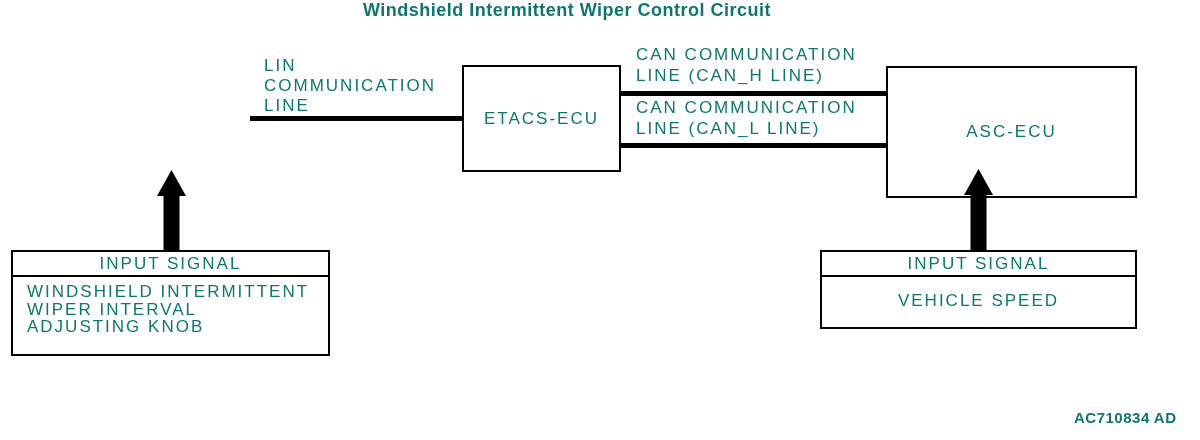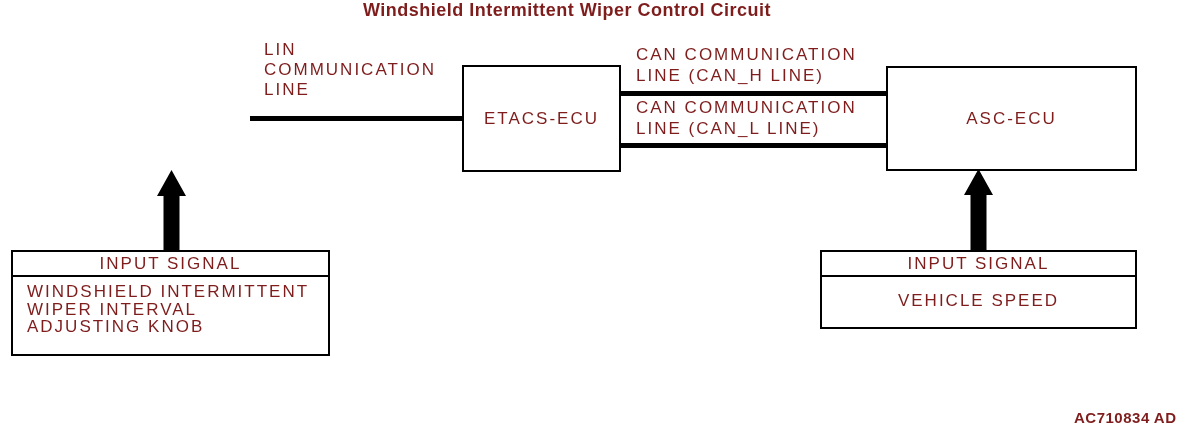--- a/index.html
+++ b/index.html
@@ -2,21 +2,21 @@
 <html><head>
 <meta charset="utf-8">
 <style>
   * { margin: 0; padding: 0; box-sizing: border-box; }
   html, body { background: #ffffff; }
   #canvas {
     position: relative;
     width: 1200px;
     height: 440px;
     background: #ffffff;
-    color: #7f1d1d;
+    color: #0f766e;
     font-family: "Liberation Sans", "DejaVu Sans", sans-serif;
     overflow: hidden;
   }
   .abs { position: absolute; }
 
   
   .title {
     left: 0; top: 7; width: 1134px;
     text-align: center;
     font-size: 18px;
@@ -31,36 +31,36 @@
     background: #ffffff;
     display: flex;
     align-items: center;
     justify-content: center;
     font-size: 17px;
     letter-spacing: 2px;
     white-space: nowrap;
   }
   .box-column { left: 92px;  top: 65px; width: 160px; height: 105px; }
   .box-etacs  { left: 462px; top: 65px; width: 159px; height: 107px; align-items: center; }
-  .box-asc    { left: 886px; top: 66px; width: 251px; height: 105px; }
+  .box-asc    { left: 886px; top: 66px; width: 251px; height: 132px; }
 
   
   .wire { background: #000000; height: 5px; }
   .wire-lin   { left: 250px; top: 116px; width: 212px; }
   .wire-can-h { left: 619px; top: 91px;  width: 267px; }
   .wire-can-l { left: 619px; top: 143px; width: 267px; }
 
   
   .wire-label {
     font-size: 17px;
     letter-spacing: 2px;
     white-space: nowrap;
   }
   .wire-label div { line-height: 20px; }
-  .label-lin   { left: 264px; top: 40px; }
+  .label-lin   { left: 264px; top: 56px; }
   .label-can-h { left: 636px; top: 44px; }
   .label-can-l { left: 636px; top: 97px; }
   .label-can-h div, .label-can-l div { line-height: 21px; }
 
   
   .input-box {
     border: 2px solid #000000;
     background: #ffffff;
   }
   .input-left  { left: 11px;  top: 250px; width: 319px; height: 106px; }

